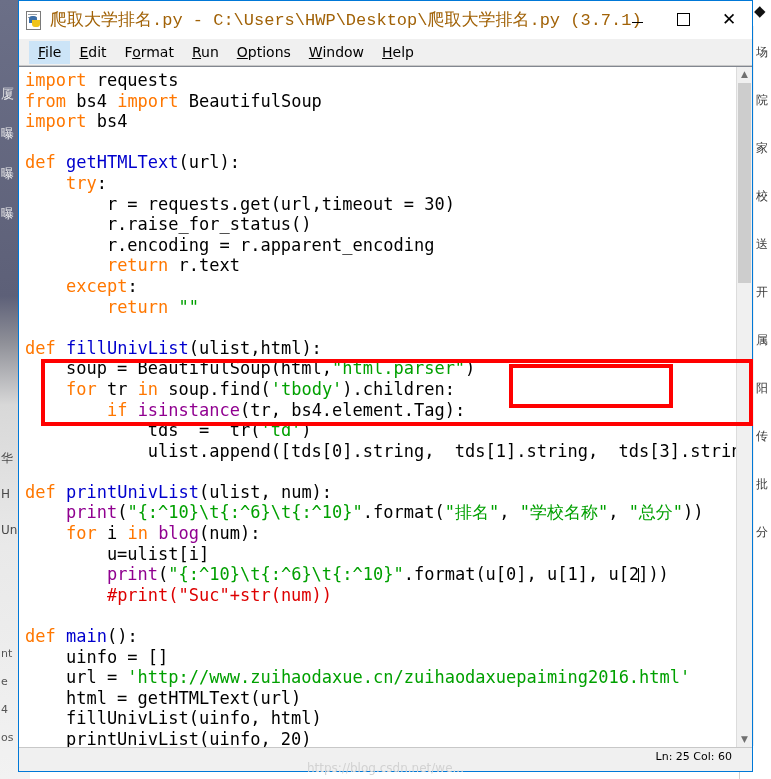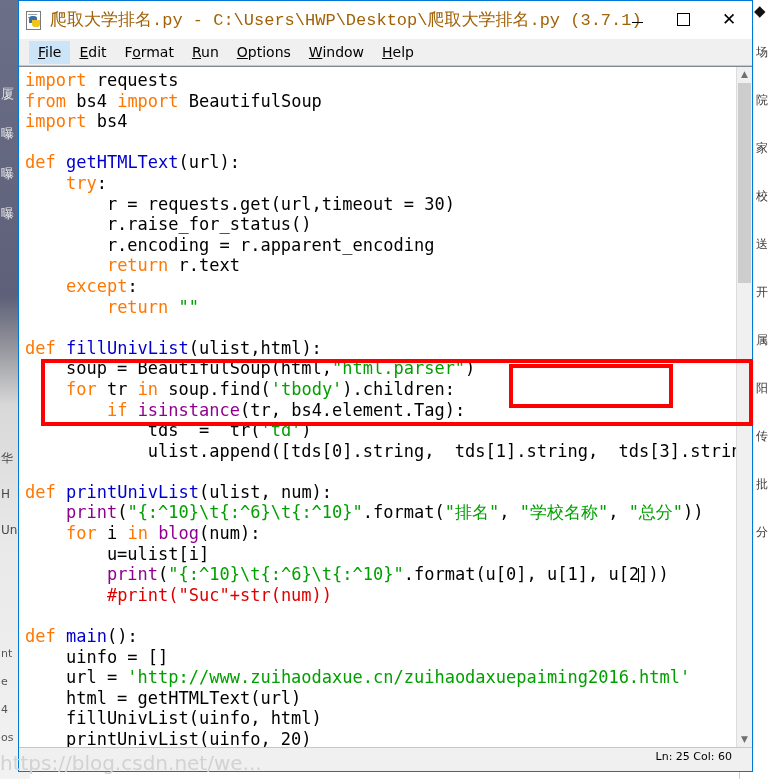--- a/index.html
+++ b/index.html
@@ -139,22 +139,22 @@
 
   .statusbar{
     height:23px;flex:0 0 23px;background:#f0f0f0;border-top:1px solid #c8c8c8;
     position:relative;
   }
   .status-right{
     position:absolute;right:20px;top:2px;
     font-family:"DejaVu Sans",sans-serif;font-size:11px;color:#000;
   }
   .watermark{
-    position:absolute;left:0;bottom:2px;width:771px;text-align:left;
-    font-family:"DejaVu Sans",sans-serif;font-size:20px;color:#d2d2d2;
+    position:absolute;left:0;bottom:2px;width:771px;text-align:center;
+    font-family:"DejaVu Sans",sans-serif;font-size:12px;color:#d2d2d2;
     pointer-events:none;
   }
 
   
   .anno{position:absolute;border:4px solid #ff0000;box-sizing:border-box;pointer-events:none;}
   #anno-outer{left:41px;top:359px;width:712px;height:67px;}
   #anno-inner{left:509px;top:364px;width:164px;height:44px;}
 
   .caret{
     display:inline-block;width:1px;height:14px;background:#000;

